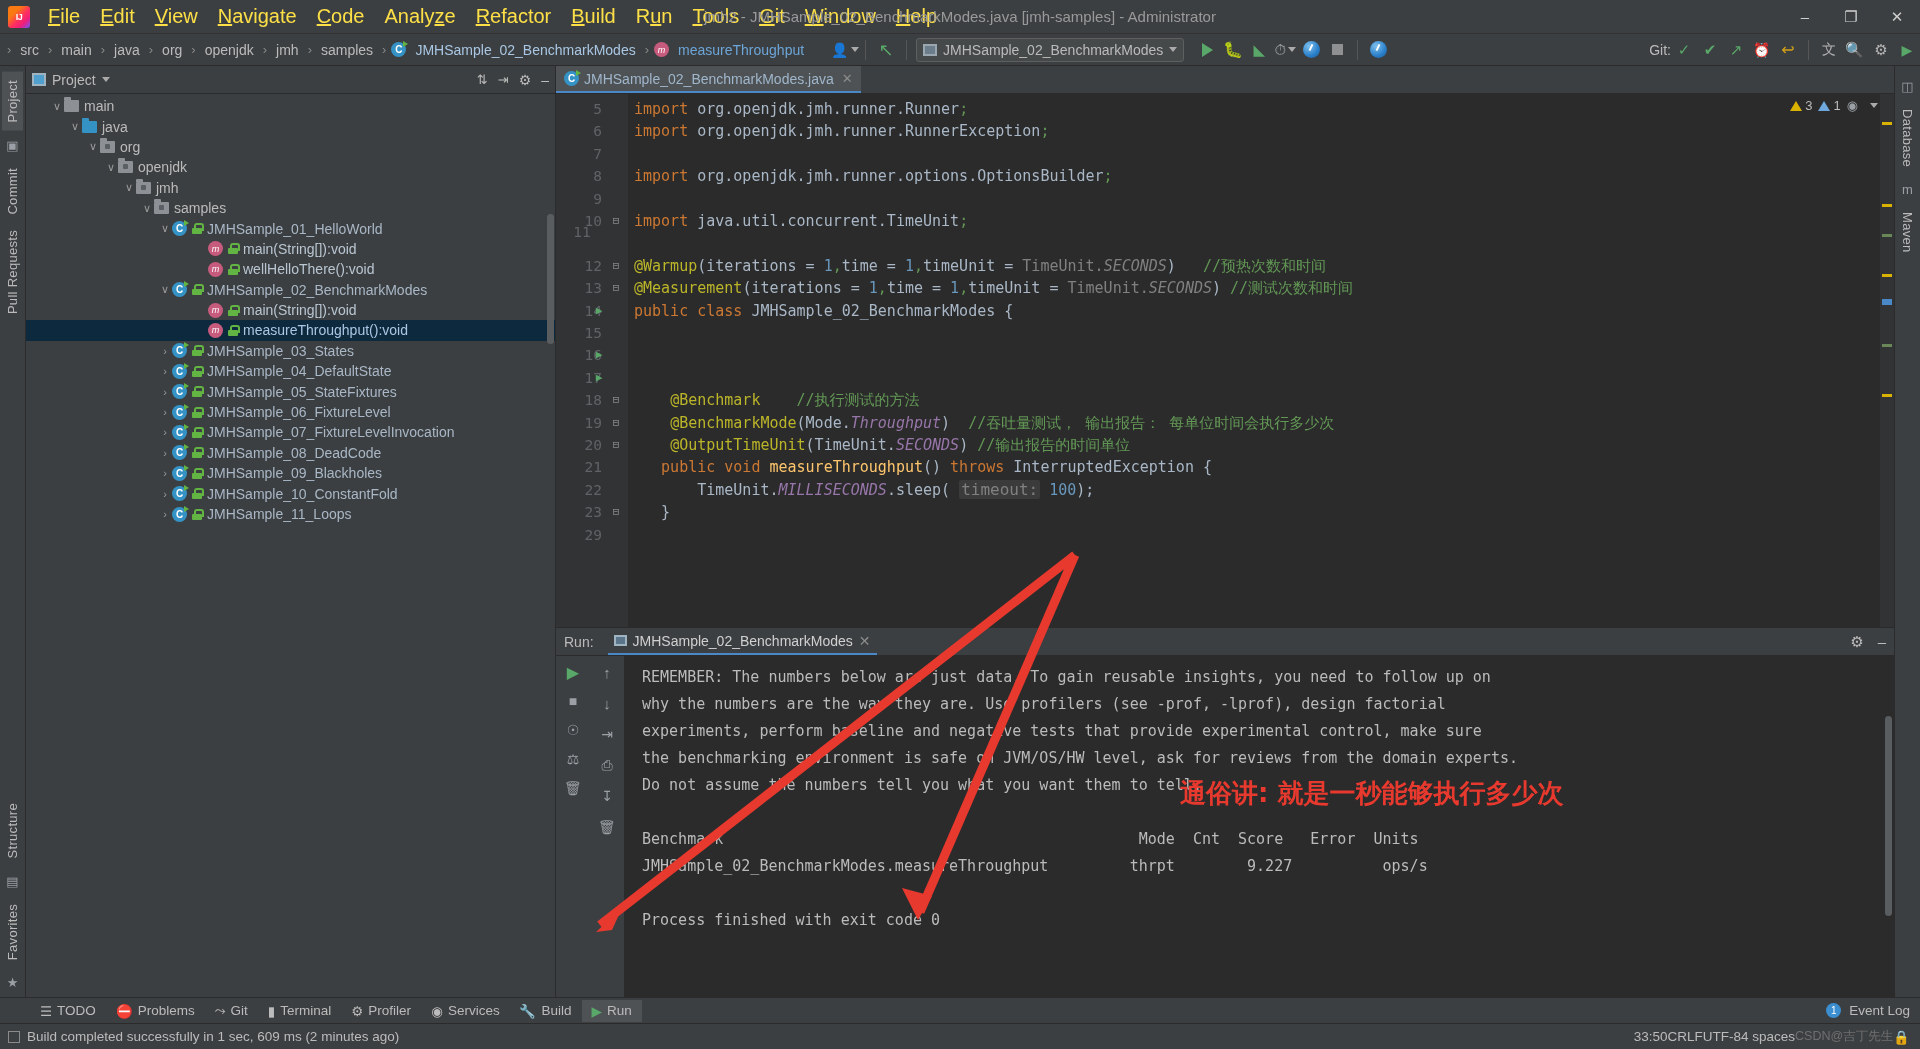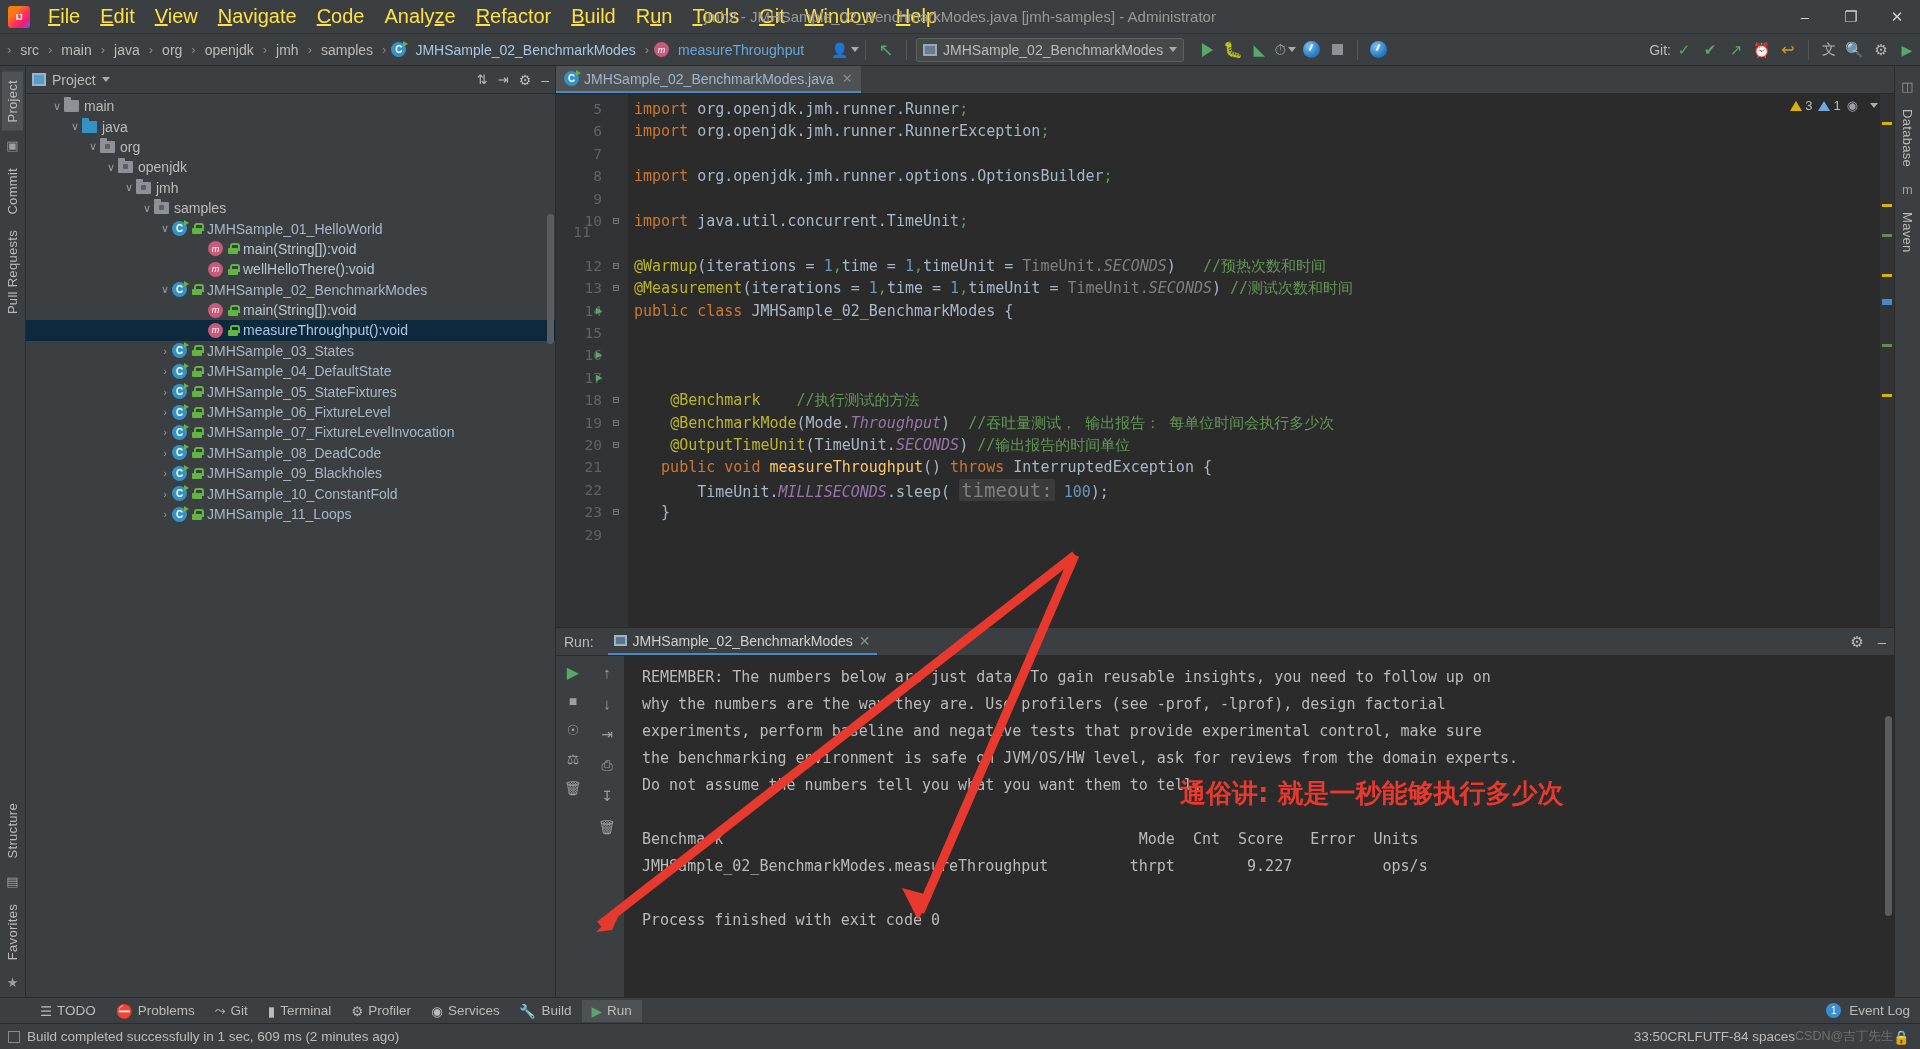--- a/index.html
+++ b/index.html
@@ -223,21 +223,21 @@
     color: #59a869; font-size: 11px;
   }
   .cline { position: absolute; left: 6px; white-space: pre; }
   .k  { color: #cc7832; }       
   .an { color: #bbb529; }       
   .cm { color: #629755; }       
   .n  { color: #6897bb; }       
   .t  { color: #a9b7c6; }
   .st { color: #9876aa; font-style: italic; }  
   .gr { color: #808080; }
-  .hint { background: #3b3b3b; color: #808080; font-style: normal; padding: 0 2px; border-radius: 2px; font-size: 19px;}
+  .hint { background: #3b3b3b; color: #808080; font-style: normal; padding: 0 2px; border-radius: 2px; font-size: 16px;}
   .cls-name { color: #a9b7c6; }
   .mth-name { color: #ffc66d; }
 
   
   .marker-bar {
     width: 14px; flex: 0 0 14px; background: #313335; position: relative;
   }
   .mk { position: absolute; right: 2px; width: 10px; height: 3px; }
   .editor-stripe-top {
     position: absolute; right: 16px; top: 4px; display: flex; align-items: center; gap: 6px;

